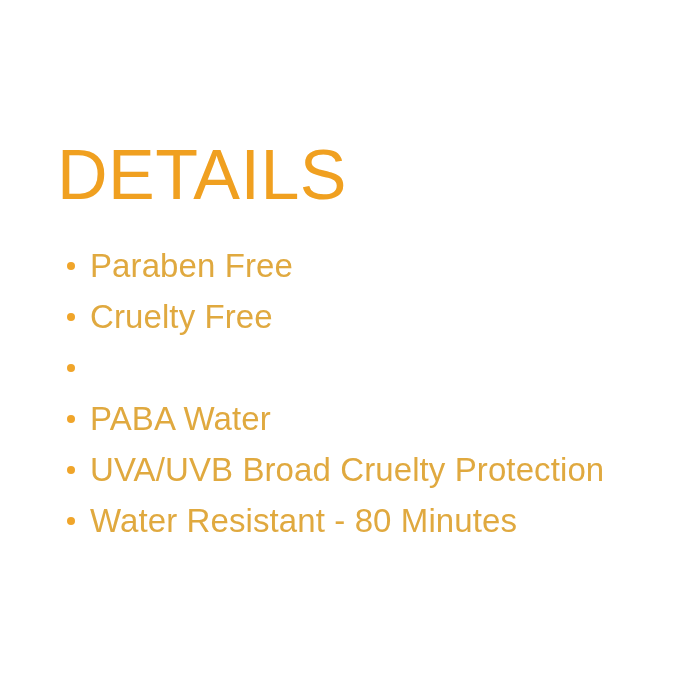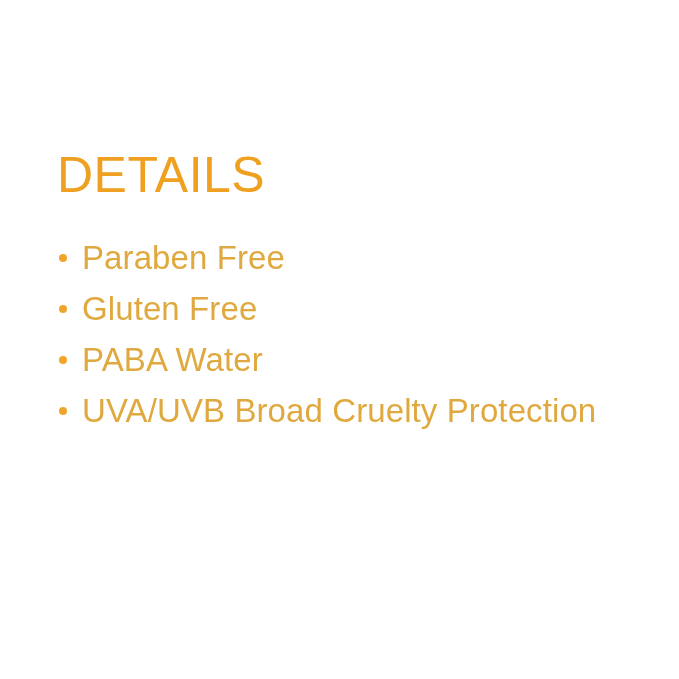--- a/index.html
+++ b/index.html
@@ -20,34 +20,34 @@
     top: 0;
     width: 679px;
     height: 679px;
     background: #ffffff;
   }
 
   #details-title {
     position: absolute;
     left: 57px;
     top: 132px;
-    font-size: 50px;
+    font-size: 70px;
     line-height: 86px;
     font-weight: 300;
     letter-spacing: 0.5px;
     color: #f0a020;
     white-space: nowrap;
     -webkit-font-smoothing: antialiased;
   }
 
   #details-list {
     position: absolute;
     left: 57px;
     top: 232px;
-    margin: 0;
+    margin: 8px;
     padding: 0;
     list-style: none;
     width: 600px;
   }
 
   .detail-item {
     position: relative;
     height: 51px;
     line-height: 51px;
     padding-left: 25px;
@@ -81,31 +81,38 @@
 
   <div id="details-title">DETAILS</div>
 
   <ul id="details-list">
 
     <li class="detail-item">
       <span class="detail-bullet"></span>
       <span class="detail-text">Paraben Free</span>
     </li>
 
+    <li class="detail-item">
+      <span class="detail-bullet"></span>
+      <span class="detail-text">Cruelty Free</span>
+    </li>
 
     <li class="detail-item">
       <span class="detail-bullet"></span>
-      <span class="detail-text">Gluten Free</span>
     </li>
 
     <li class="detail-item">
       <span class="detail-bullet"></span>
       <span class="detail-text">PABA Water</span>
     </li>
 
     <li class="detail-item">
       <span class="detail-bullet"></span>
       <span class="detail-text">UVA/UVB Broad Cruelty Protection</span>
     </li>
 
+    <li class="detail-item">
+      <span class="detail-bullet"></span>
+      <span class="detail-text">Water Resistant - 80 Minutes</span>
+    </li>
 
   </ul>
 </div>
 
 </body></html>

